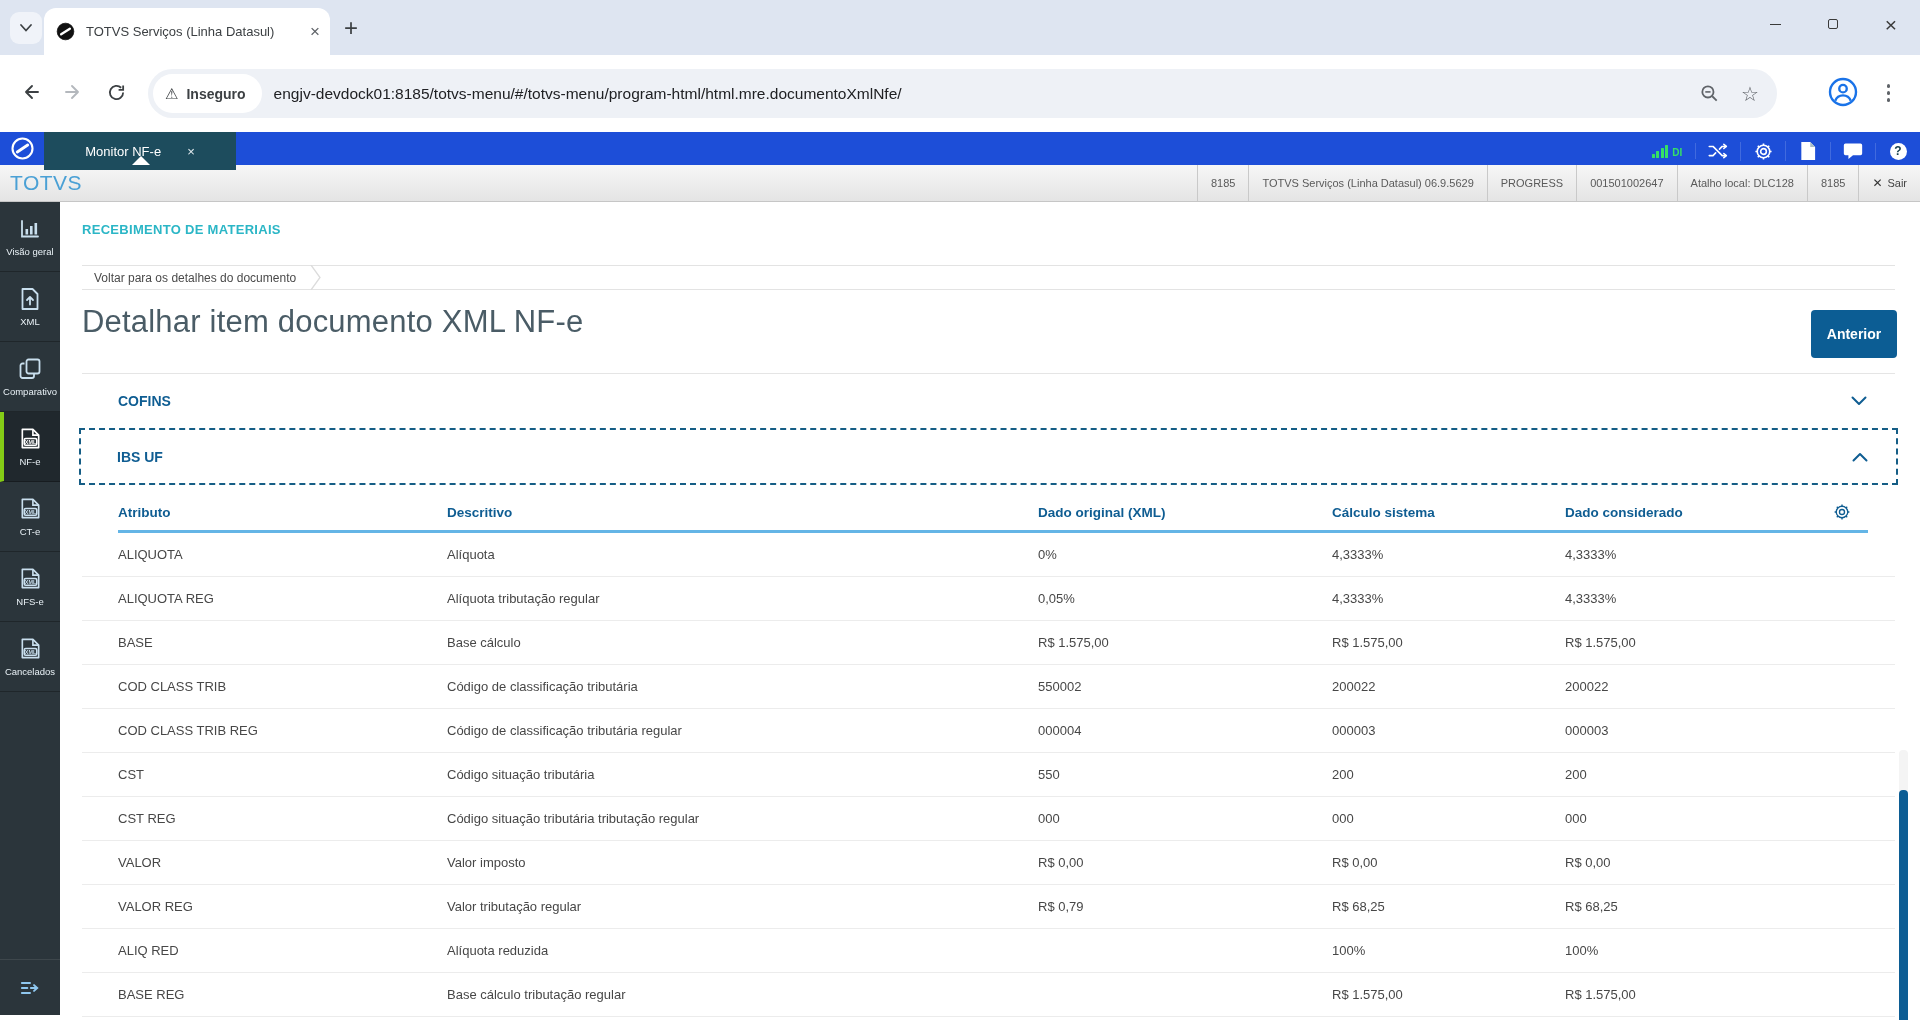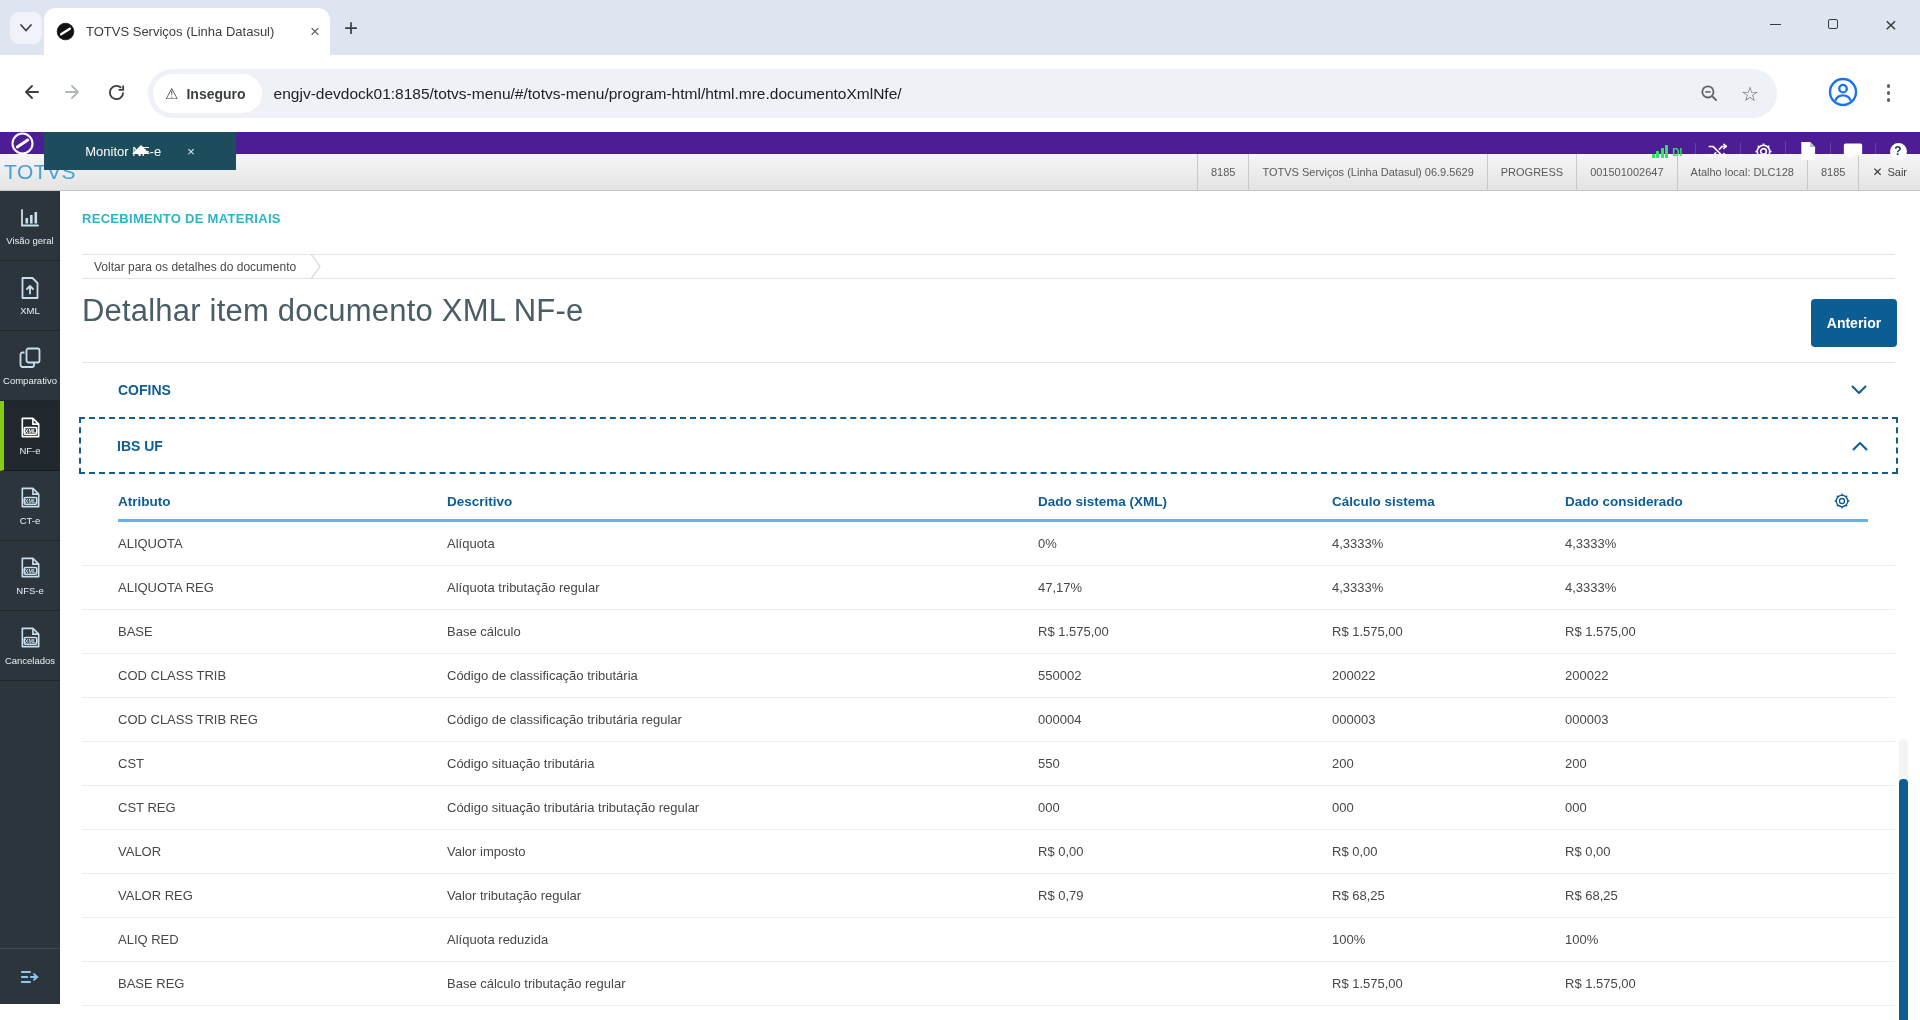--- a/index.html
+++ b/index.html
@@ -27,37 +27,37 @@
   .security-chip .warn { font-size:15px; color:#3c4043; }
   .security-chip .sec-label { font-size:14px; font-weight:700; color:#3c4043; }
   .url-text { font-size:15.5px; color:#202124; margin-left:12px; white-space:nowrap; flex:1; overflow:hidden; }
   .omni-right { display:flex; align-items:center; gap:22px; margin-right:6px; }
   .star-glyph { font-size:20px; color:#5f6368; }
   .profile-btn { position:absolute; right:62px; top:22px; cursor:pointer; }
   .menu-dots { position:absolute; right:24px; top:23px; display:flex; flex-direction:column; gap:3.5px; padding:6px; cursor:pointer; }
   .menu-dots i { width:3.5px; height:3.5px; border-radius:50%; background:#5f6368; }
 
   
-  .appbar { height:22px; background:#4c1d95; position:relative; display:flex; align-items:stretch; }
+  .appbar { height:33px; background:#1d4ed8; position:relative; display:flex; align-items:stretch; }
   .app-logo { width:44px; display:flex; align-items:center; justify-content:center; }
   .app-tab { position:absolute; left:44px; top:0; width:192px; height:38px; background:#1d4c5d; color:#fff; display:flex; align-items:center; justify-content:center; font-size:13px; cursor:pointer; }
   .app-tab .app-tab-close { margin-left:26px; font-size:13px; color:#e6eef2; }
   .app-tab-pointer { position:absolute; left:132px; bottom:0; width:0; height:0; border-left:9px solid transparent; border-right:9px solid transparent; border-bottom:9px solid #ffffff; }
   .appbar-right { position:absolute; right:0; top:0; height:38px; display:flex; align-items:center; }
   .appbar-slot { width:45px; display:flex; align-items:center; justify-content:center; border-left:1px solid rgba(255,255,255,.16); cursor:pointer; }
   .appbar-slot.first { border-left:none; width:56px; }
   .signal-wrap { display:flex; align-items:flex-end; gap:4px; }
   .bars { display:flex; align-items:flex-end; gap:1.5px; }
   .bars i { width:3px; background:#35e065; display:block; border-radius:0.5px; }
   .di-label { font-size:10px; font-weight:700; color:#35e065; line-height:1; }
   .help-circle { width:17px; height:17px; border-radius:50%; background:#fff; color:#15404f; font-size:12px; font-weight:700; display:flex; align-items:center; justify-content:center; }
 
   
   .tv-header { height:37px; background:linear-gradient(#f6f6f6,#e4e4e4); border-bottom:1px solid #c6c6c6; display:flex; align-items:stretch; }
-  .tv-logo { font-size:21px; color:#4aa0d5; letter-spacing:0.5px; display:flex; align-items:center; padding-left:4px; flex:1; }
+  .tv-logo { font-size:21px; color:#4aa0d5; letter-spacing:0.5px; display:flex; align-items:center; padding-left:10px; flex:1; }
   .tv-info { display:flex; align-items:stretch; }
   .tv-cell { display:flex; align-items:center; padding:0 13px; border-left:1px solid #c9c9c9; font-size:11px; color:#5a5a5a; white-space:nowrap; }
   .tv-cell.sair { cursor:pointer; gap:5px; color:#444; }
   .tv-cell .x-glyph { font-weight:700; font-size:12px; color:#333; }
 
   
   .bodywrap { display:flex; height:813px; position:relative; }
   .sidebar { width:60px; background:#2b353b; position:relative; flex:0 0 auto; }
   .sb-item { height:70px; display:flex; flex-direction:column; align-items:center; justify-content:center; gap:5px; border-bottom:1px solid rgba(0,0,0,.28); color:#c9dfee; cursor:pointer; }
   .sb-item .sb-label { font-size:9.5px; color:#e9f1f6; white-space:nowrap; }
@@ -340,21 +340,21 @@
         <span class="acc-label">IBS UF</span>
         <svg width="16" height="10" viewBox="0 0 16 10">
             <path d="M1.5 8.5 L8 2 L14.5 8.5" stroke="#0f5d92" stroke-width="2" fill="none" stroke-linecap="round" stroke-linejoin="round"></path>
           </svg>
       </div>
 
       <div class="grid-table">
         <div class="thead">
           <span class="th c0">Atributo</span>
             <span class="th c1">Descritivo</span>
-            <span class="th c2">Dado sistema (XML)</span>
+            <span class="th c2">Dado original (XML)</span>
             <span class="th c3">Cálculo sistema</span>
             <span class="th c4">Dado considerado</span>
             <span class="thead-gear">
             <svg width="18" height="18" viewBox="0 0 20 20">
               <g fill="none" stroke="#0f5d92" stroke-width="1.5">
                 <circle cx="10" cy="10" r="2.8"></circle>
                   <circle cx="10" cy="10" r="6.4"></circle>
                 <path d="M10 1.8 v2.2 M10 16 v2.2 M1.8 10 h2.2 M16 10 h2.2 M4.2 4.2 l1.5 1.5 M14.3 14.3 l1.5 1.5 M15.8 4.2 l-1.5 1.5 M5.7 14.3 l-1.5 1.5"></path>
               </g>
             </svg>
@@ -365,21 +365,21 @@
             <div class="tr">
               <span class="td c0">ALIQUOTA</span>
               <span class="td c1">Alíquota</span>
               <span class="td c2">0%</span>
               <span class="td c3">4,3333%</span>
               <span class="td c4">4,3333%</span>
             </div>
             <div class="tr">
               <span class="td c0">ALIQUOTA REG</span>
               <span class="td c1">Alíquota tributação regular</span>
-              <span class="td c2">47,17%</span>
+              <span class="td c2">0,05%</span>
               <span class="td c3">4,3333%</span>
               <span class="td c4">4,3333%</span>
             </div>
             <div class="tr">
               <span class="td c0">BASE</span>
               <span class="td c1">Base cálculo</span>
               <span class="td c2">R$ 1.575,00</span>
               <span class="td c3">R$ 1.575,00</span>
               <span class="td c4">R$ 1.575,00</span>
             </div>

